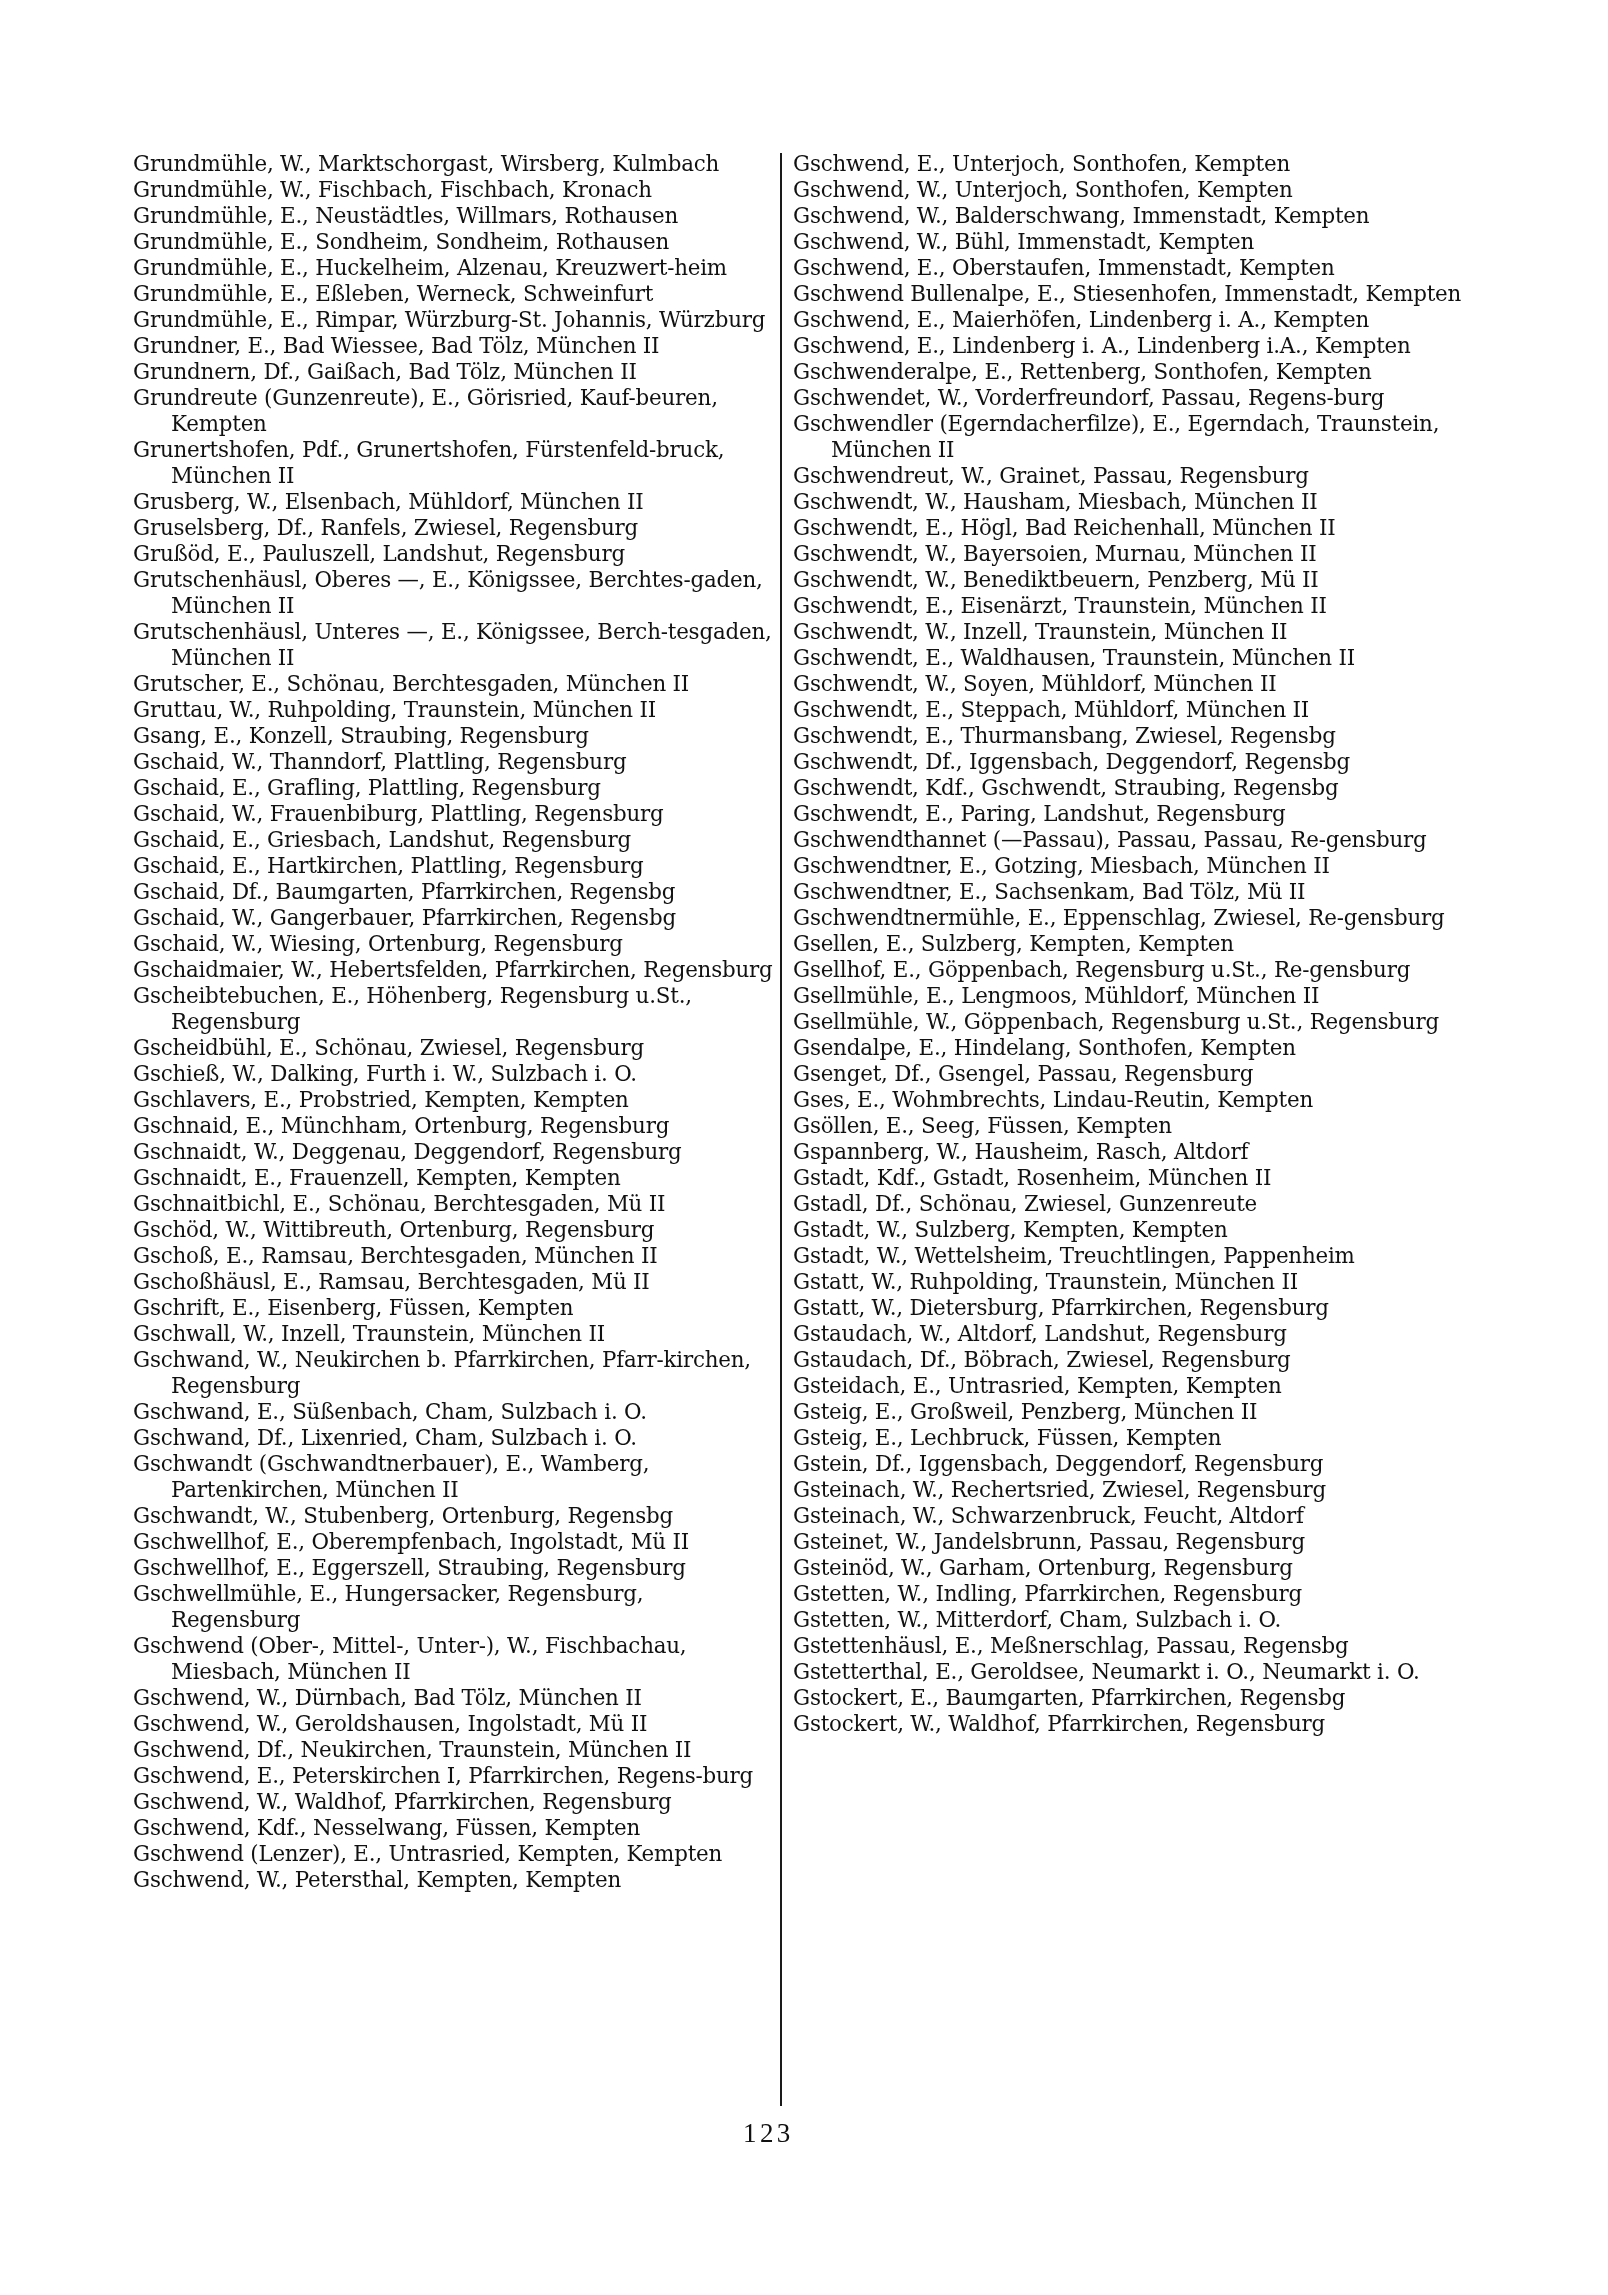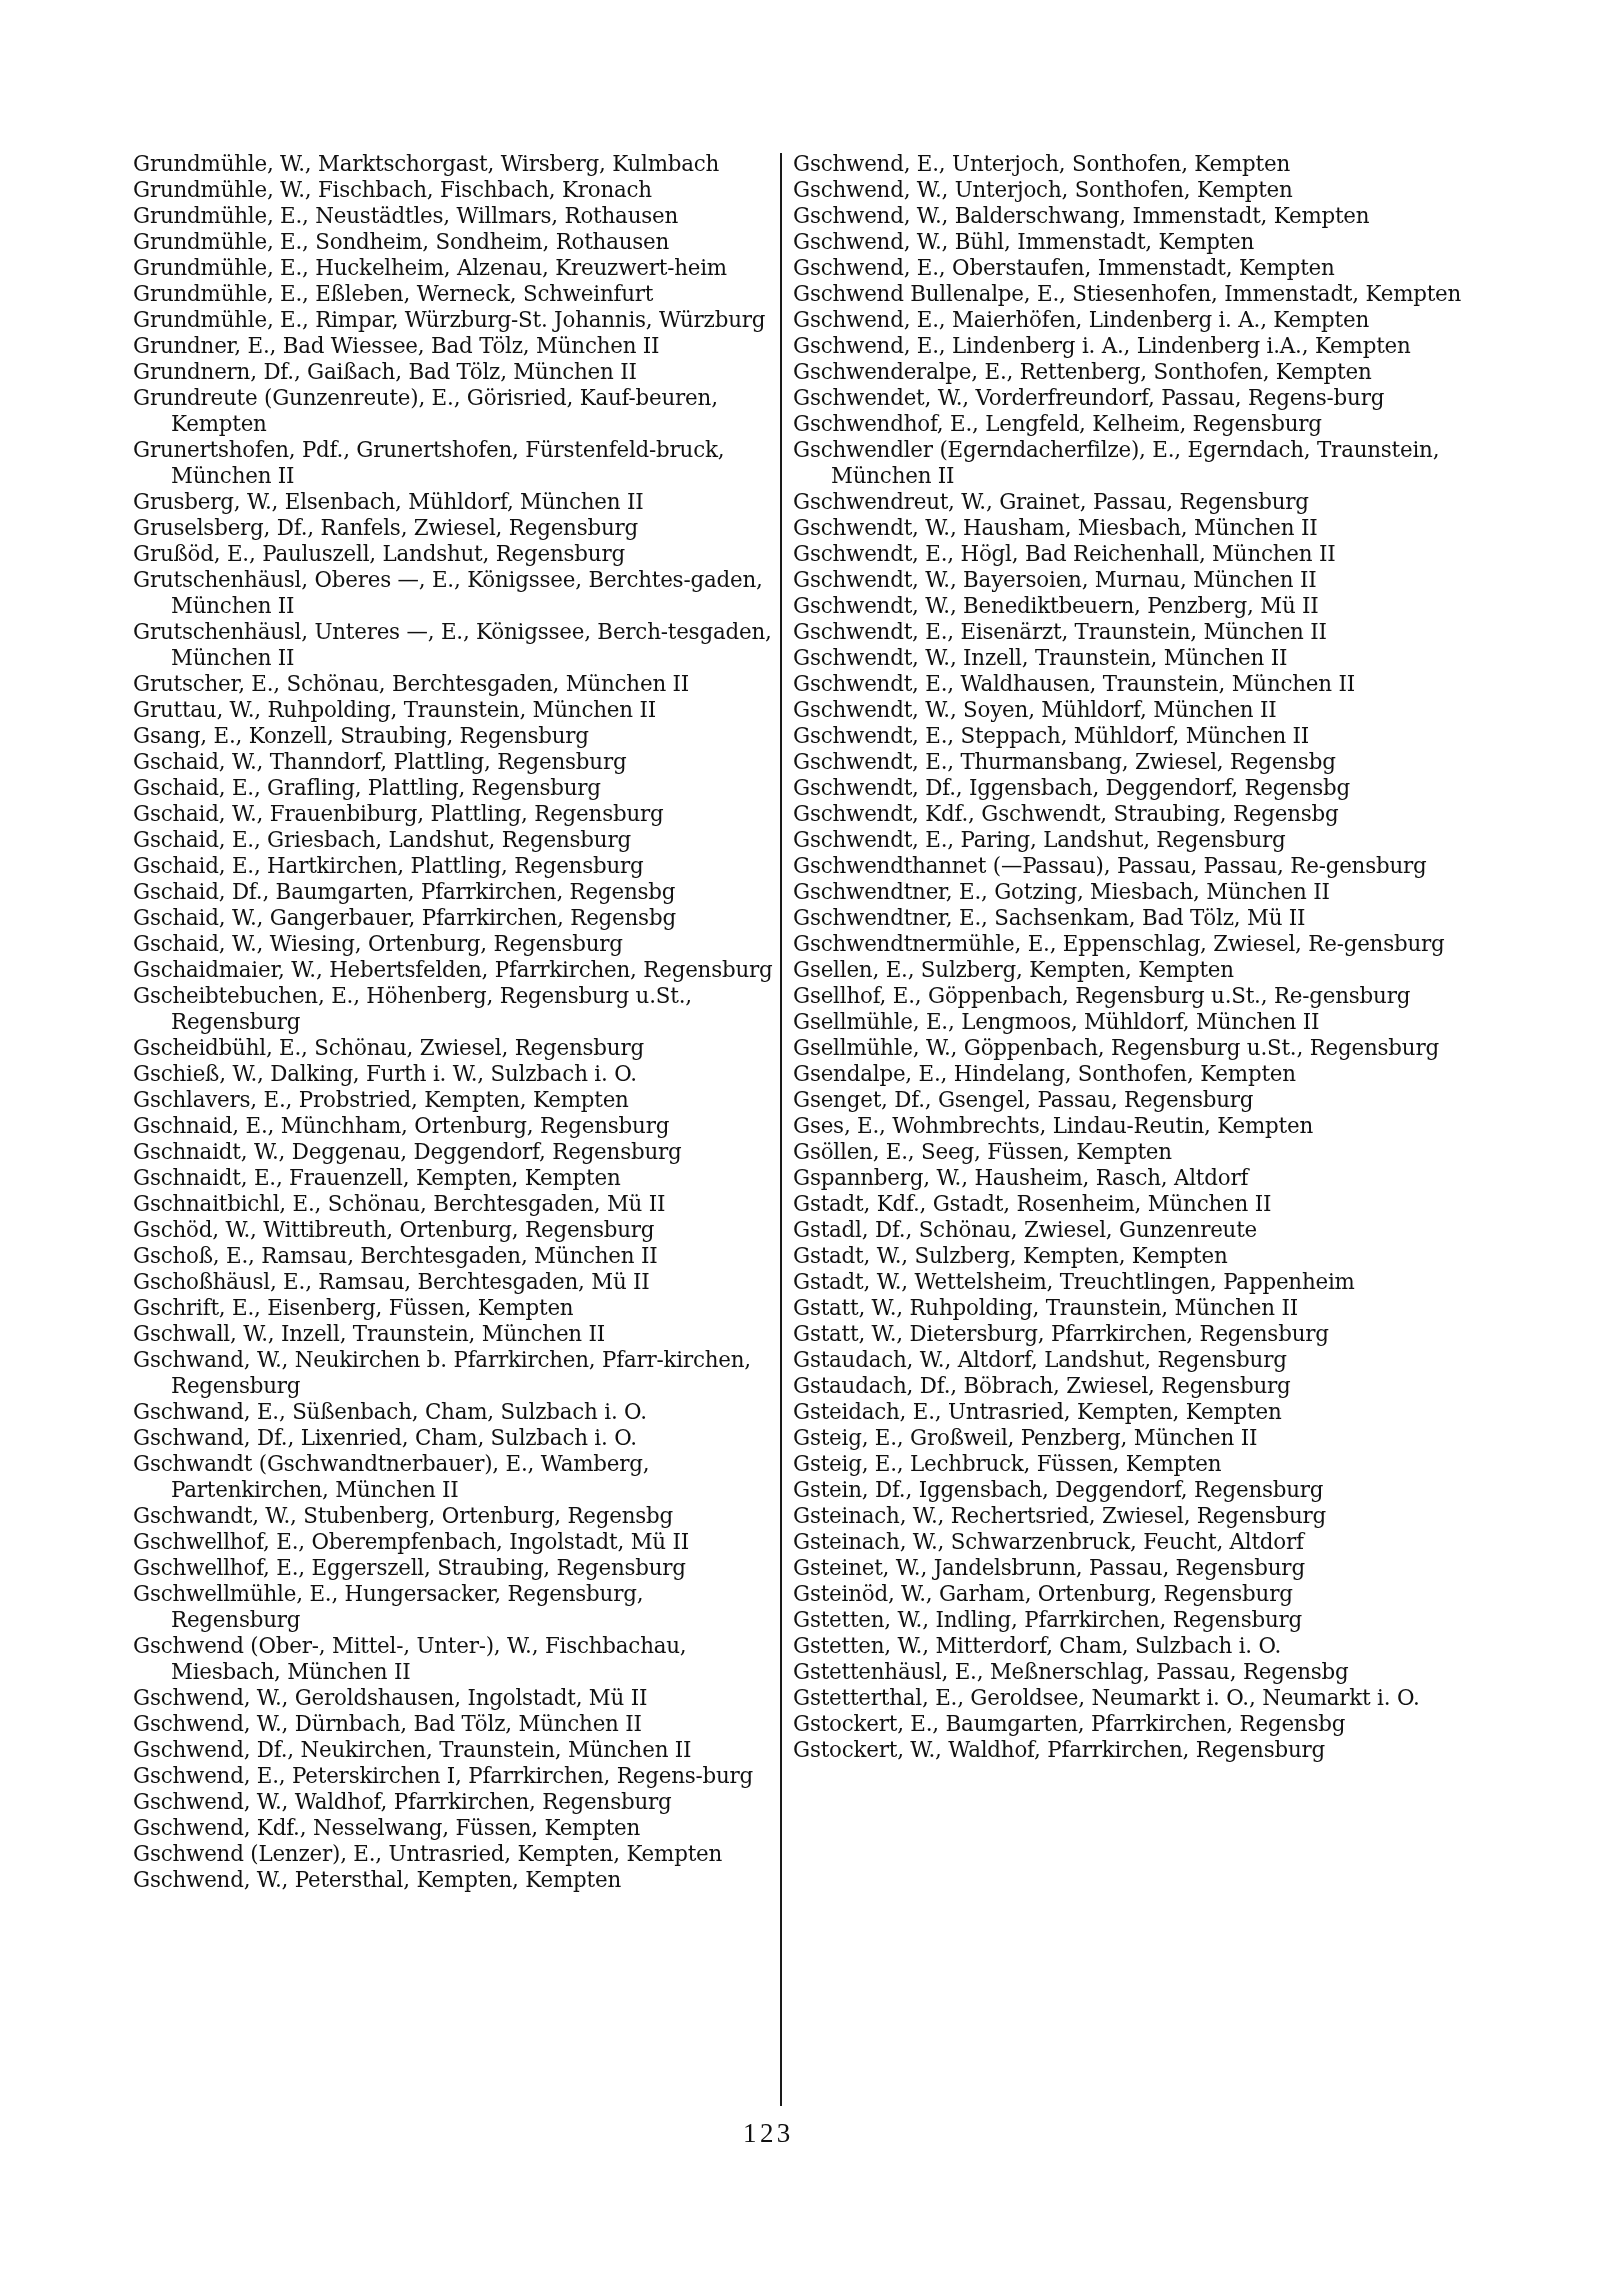--- a/index.html
+++ b/index.html
@@ -60,42 +60,41 @@
       <div class="entry">Gschwall, W., Inzell, Traunstein, München II</div>
       <div class="entry">Gschwand, W., Neukirchen b. Pfarrkirchen, Pfarr-kirchen, Regensburg</div>
       <div class="entry">Gschwand, E., Süßenbach, Cham, Sulzbach i. O.</div>
       <div class="entry">Gschwand, Df., Lixenried, Cham, Sulzbach i. O.</div>
       <div class="entry">Gschwandt (Gschwandtnerbauer), E., Wamberg, Partenkirchen, München II</div>
       <div class="entry">Gschwandt, W., Stubenberg, Ortenburg, Regensbg</div>
       <div class="entry">Gschwellhof, E., Oberempfenbach, Ingolstadt, Mü II</div>
       <div class="entry">Gschwellhof, E., Eggerszell, Straubing, Regensburg</div>
       <div class="entry">Gschwellmühle, E., Hungersacker, Regensburg, Regensburg</div>
       <div class="entry">Gschwend (Ober-, Mittel-, Unter-), W., Fischbachau, Miesbach, München II</div>
+      <div class="entry">Gschwend, W., Dürnbach, Bad Tölz, München II</div>
       <div class="entry">Gschwend, W., Geroldshausen, Ingolstadt, Mü II</div>
-      <div class="entry">Gschwend, W., Dürnbach, Bad Tölz, München II</div>
       <div class="entry">Gschwend, Df., Neukirchen, Traunstein, München II</div>
       <div class="entry">Gschwend, E., Peterskirchen I, Pfarrkirchen, Regens-burg</div>
       <div class="entry">Gschwend, W., Waldhof, Pfarrkirchen, Regensburg</div>
       <div class="entry">Gschwend, Kdf., Nesselwang, Füssen, Kempten</div>
       <div class="entry">Gschwend (Lenzer), E., Untrasried, Kempten, Kempten</div>
       <div class="entry">Gschwend, W., Petersthal, Kempten, Kempten</div>
     </div>
   <div class="divider"></div>
   <div class="col col-right" id="col-right">
       <div class="entry">Gschwend, E., Unterjoch, Sonthofen, Kempten</div>
       <div class="entry">Gschwend, W., Unterjoch, Sonthofen, Kempten</div>
       <div class="entry">Gschwend, W., Balderschwang, Immenstadt, Kempten</div>
       <div class="entry">Gschwend, W., Bühl, Immenstadt, Kempten</div>
       <div class="entry">Gschwend, E., Oberstaufen, Immenstadt, Kempten</div>
       <div class="entry">Gschwend Bullenalpe, E., Stiesenhofen, Immenstadt, Kempten</div>
       <div class="entry">Gschwend, E., Maierhöfen, Lindenberg i. A., Kempten</div>
       <div class="entry">Gschwend, E., Lindenberg i. A., Lindenberg i.A., Kempten</div>
       <div class="entry">Gschwenderalpe, E., Rettenberg, Sonthofen, Kempten</div>
       <div class="entry">Gschwendet, W., Vorderfreundorf, Passau, Regens-burg</div>
-      <div class="entry">Gschwendhof, E., Lengfeld, Kelheim, Regensburg</div>
       <div class="entry">Gschwendler (Egerndacherfilze), E., Egerndach, Traunstein, München II</div>
       <div class="entry">Gschwendreut, W., Grainet, Passau, Regensburg</div>
       <div class="entry">Gschwendt, W., Hausham, Miesbach, München II</div>
       <div class="entry">Gschwendt, E., Högl, Bad Reichenhall, München II</div>
       <div class="entry">Gschwendt, W., Bayersoien, Murnau, München II</div>
       <div class="entry">Gschwendt, W., Benediktbeuern, Penzberg, Mü II</div>
       <div class="entry">Gschwendt, E., Eisenärzt, Traunstein, München II</div>
       <div class="entry">Gschwendt, W., Inzell, Traunstein, München II</div>
       <div class="entry">Gschwendt, E., Waldhausen, Traunstein, München II</div>
       <div class="entry">Gschwendt, W., Soyen, Mühldorf, München II</div>

